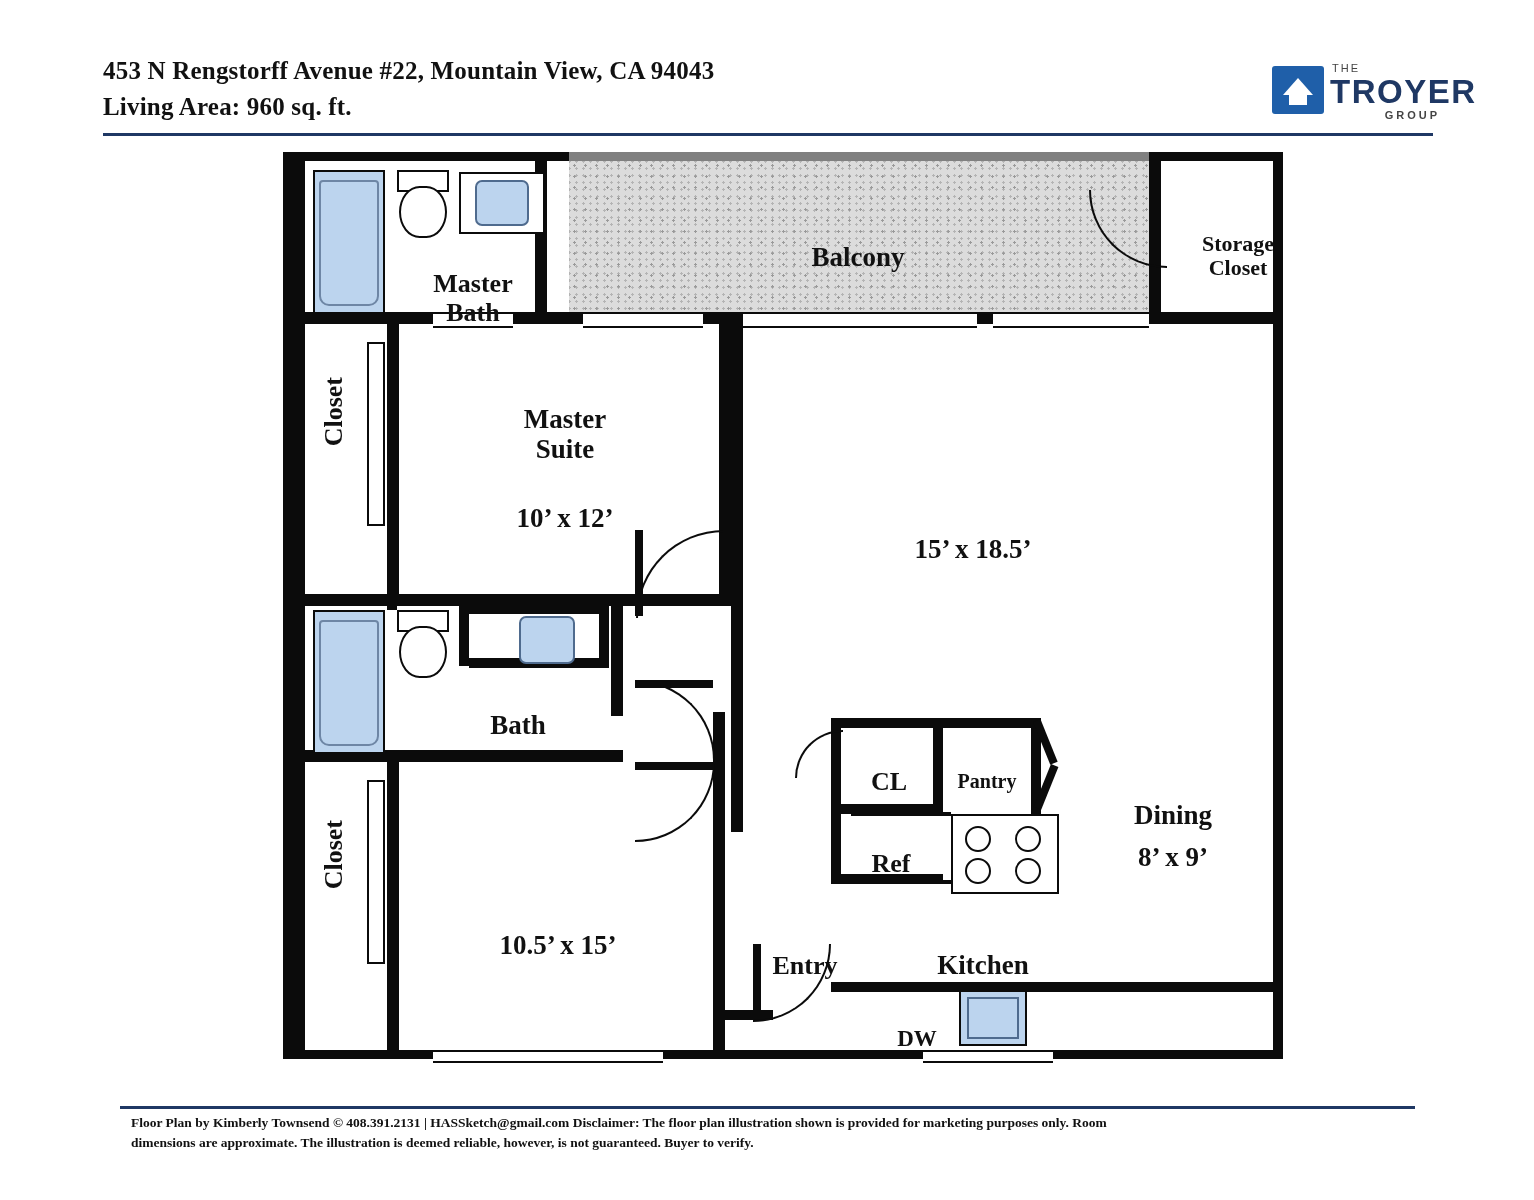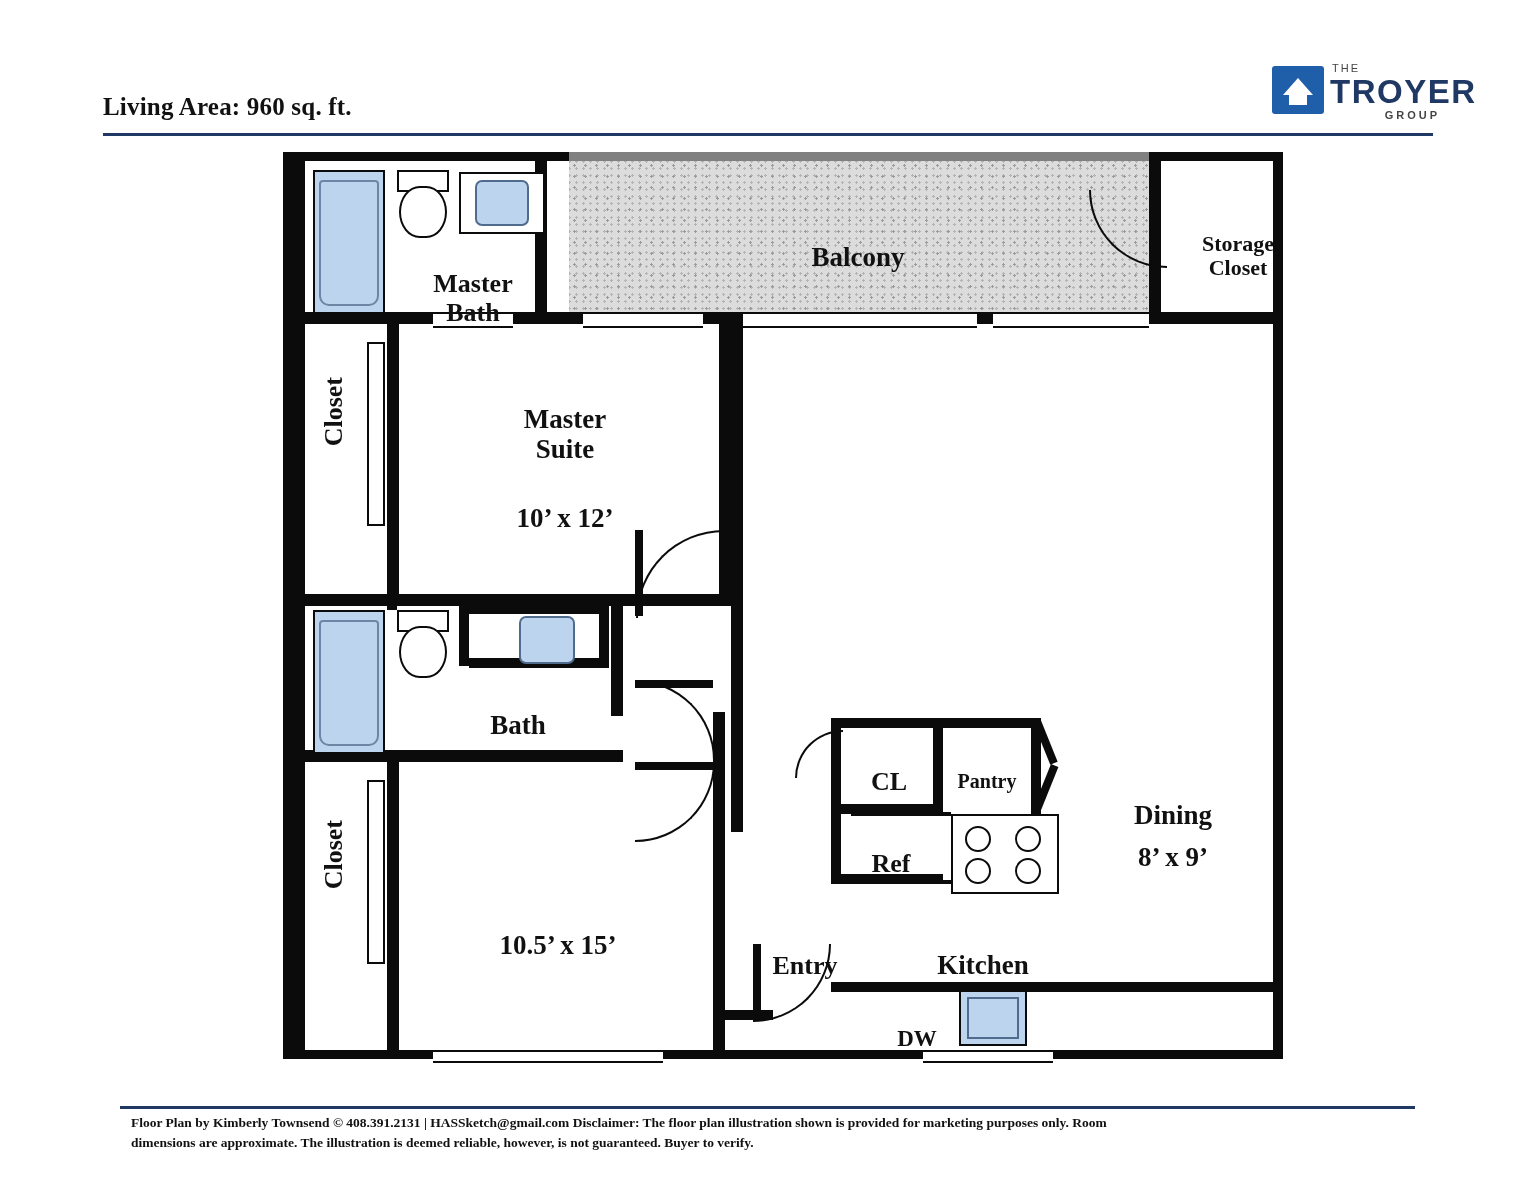--- a/index.html
+++ b/index.html
@@ -86,20 +86,21 @@
   }
   .appliance{position:absolute;border:2px solid #0b0b0b;background:#ffffff;}
   .burner{position:absolute;border:2px solid #0b0b0b;border-radius:50%;background:#ffffff;}
   .dw-sq{position:absolute;background:#bcd4ee;border:2px solid #0b0b0b;}
   .dw-sq2{position:absolute;background:#bcd4ee;border:2px solid #4f6b8e;}
 </style>
 </head>
 <body>
 
 <div id="header">
+  <div class="title-line" id="addr">453 N Rengstorff Avenue #22, Mountain View, CA 94043</div>
   <div class="title-line" id="area">Living Area:  960 sq. ft.</div>
   <div id="header-rule"></div>
 
   <div id="logo">
     <div id="logo-mark"></div>
     <div id="logo-the">THE</div>
     <div id="logo-name">TROYER</div>
     <div id="logo-group">GROUP</div>
   </div>
 </div>
@@ -214,20 +215,23 @@
 
   <div class="closetrod" style="left:84px;top:628px;width:14px;height:180px;"></div>
   <div class="lbl vert" style="left:36px;top:668px;font-size:26px;">
     <span>Closet</span>
   </div>
 
   <div class="lbl" style="left:150px;top:748px;width:250px;font-size:27px;">
     <span>10.5’ x 15’</span>
   </div>
 
+  <div class="lbl" style="left:520px;top:352px;width:340px;font-size:27px;">
+    <span>15’ x 18.5’</span>
+  </div>
 
   <div class="doorarc" style="left:512px;top:578px;width:46px;height:46px;border-radius:90px 0 0 0;border-bottom:none;border-right:none;"></div>
   <div class="lbl" style="left:558px;top:586px;width:96px;font-size:26px;">
     <span>CL</span>
   </div>
   <div class="lbl" style="left:658px;top:596px;width:92px;font-size:20px;">
     <span>Pantry</span>
   </div>
   <div class="doorleaf" style="left:750px;top:570px;width:8px;height:46px;transform:rotate(-22deg);transform-origin:top left;"></div>
   <div class="doorleaf" style="left:768px;top:612px;width:8px;height:46px;transform:rotate(22deg);transform-origin:top left;"></div>

